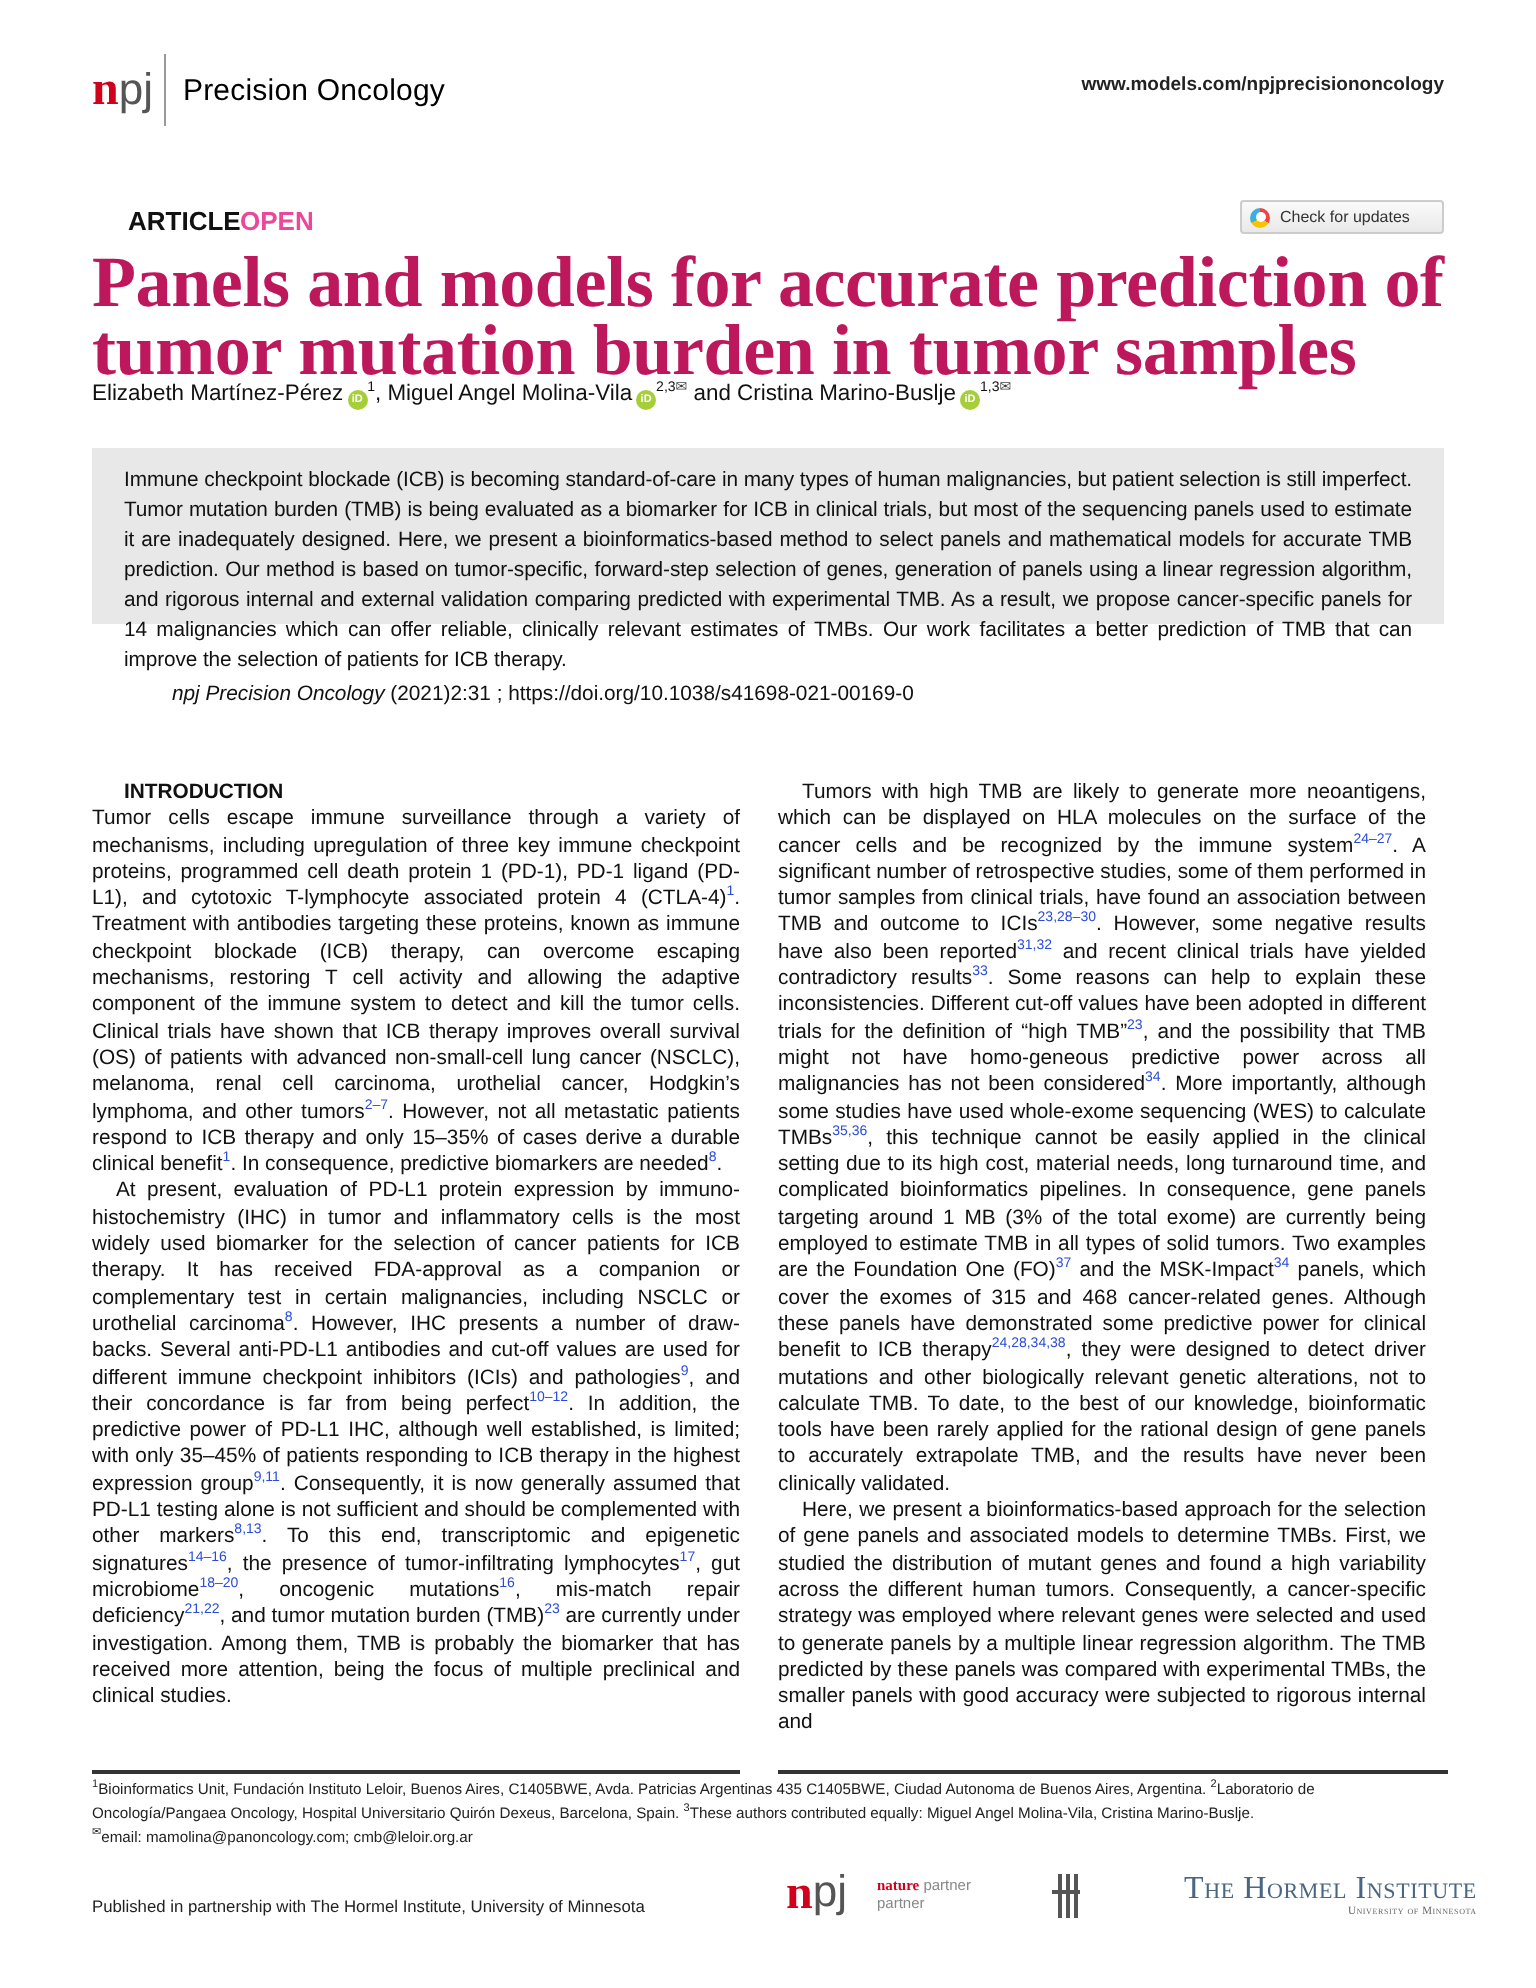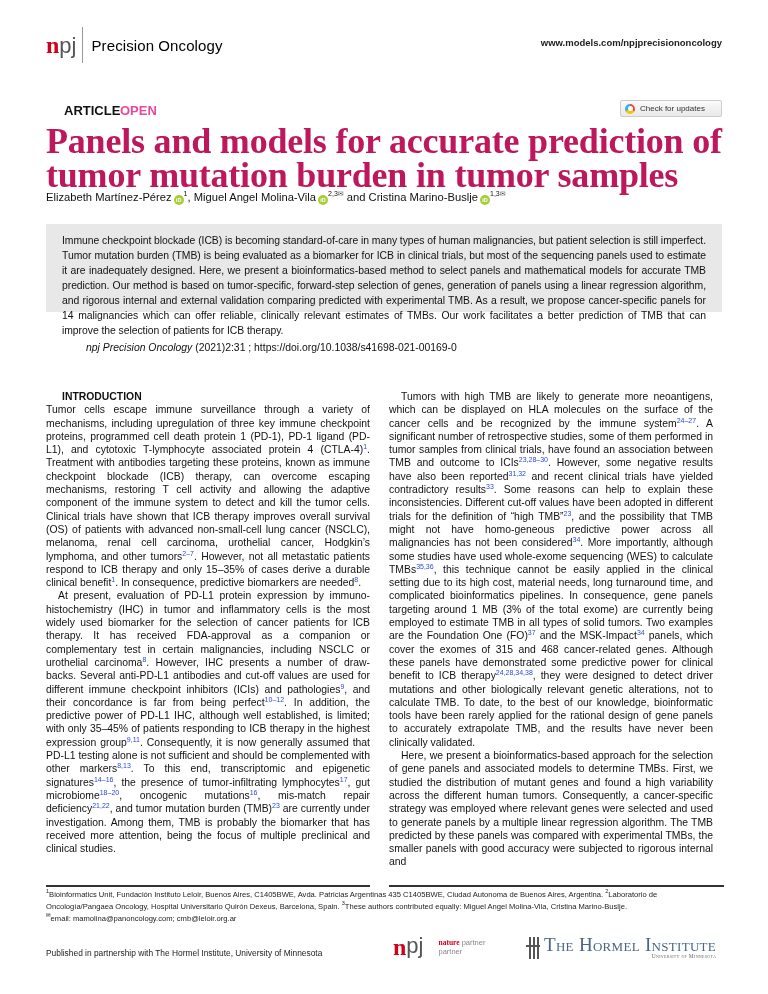--- a/index.html
+++ b/index.html
@@ -51,21 +51,21 @@
   .footer-npj { position:absolute; left:393px; top:935px; display:flex; align-items:flex-start; }
   .footer-npj .npj-n { font-family:"Liberation Serif", serif; font-size:24px; color:#d0021b; font-weight:bold; line-height:1; }
   .footer-npj .npj-pj { font-size:22px; color:#555; line-height:1; }
   .fnpj-text { margin-left:15px; font-size:7.5px; line-height:9px; color:#888; margin-top:3px; }
   .fnpj-text b { color:#d0021b; font-family:"Liberation Serif", serif; }
   .hormel { position:absolute; left:526px; top:937px; display:flex; align-items:flex-start; }
   .hormel-icon { width:14px; height:22px; position:relative; margin-right:4px; }
   .hormel-icon span { position:absolute; top:0; width:1.5px; height:22px; background:#555; }
   .hormel-icon span:nth-child(1){ left:3px; } .hormel-icon span:nth-child(2){ left:7px; } .hormel-icon span:nth-child(3){ left:11px; }
   .hormel-icon i { position:absolute; left:0; top:8px; width:14px; height:1.5px; background:#555; }
-  .hormel-name { font-family:"Liberation Serif", serif; font-size:19px; color:#4a6684; letter-spacing:0.3px; font-variant:small-caps; line-height:15px; }
+  .hormel-name { font-family:"Liberation Serif", serif; font-size:16px; color:#4a6684; letter-spacing:0.3px; font-variant:small-caps; line-height:15px;margin-left:48px; }
   .hormel-sub { font-family:"Liberation Serif", serif; font-size:5.5px; color:#666; text-align:right; font-variant:small-caps; letter-spacing:0.3px; margin-top:1px; }
 </style>
 </head>
 <body>
 
 <div class="masthead">
   <div class="npj-logo">
     <span class="npj-n">n</span>
       <span class="npj-pj">pj</span>
   </div>

